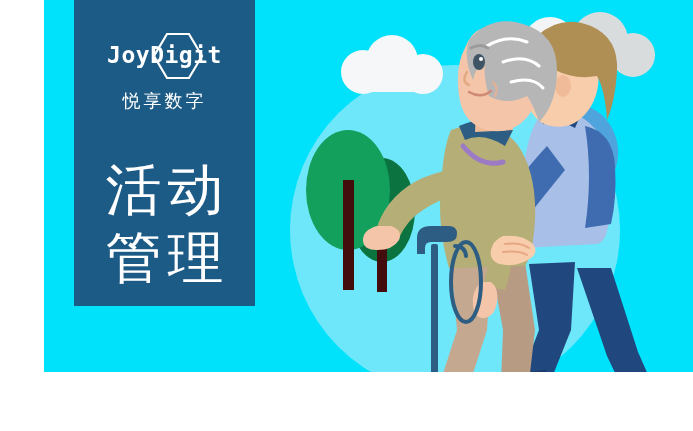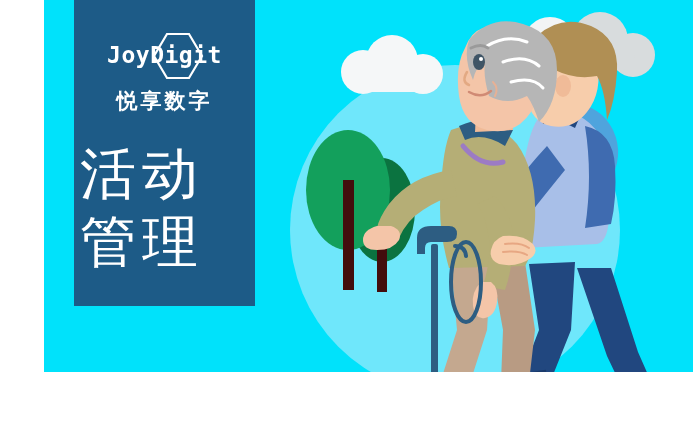--- a/index.html
+++ b/index.html
@@ -53,31 +53,32 @@
     text-align: center;
     font-family: "DejaVu Sans Mono", "Liberation Mono", monospace;
     font-size: 23px;
     font-weight: 700;
     letter-spacing: 0.5px;
     color: #ffffff;
     line-height: 26px;
   }
   #logo-cn {
     margin-top: 6px;
-    font-size: 21px;
-    font-weight: 700;
+    font-size: 18px;
+    font-weight: 400;
     letter-spacing: 3px;
     color: #ffffff;
     line-height: 26px;
   }
   #headline {
     position: absolute;
     left: 0;
-    top: 140px;
-    width: 181px;
+    top: 156px;
+    width: 181px;
+    text-align: center;
     color: #ffffff;
   }
   .headline-line {
     font-size: 56px;
     font-weight: 400;
     line-height: 68px;
     letter-spacing: 6px;
     text-indent: 6px;
   }
   .headline-line.thin { font-weight: 400; }

